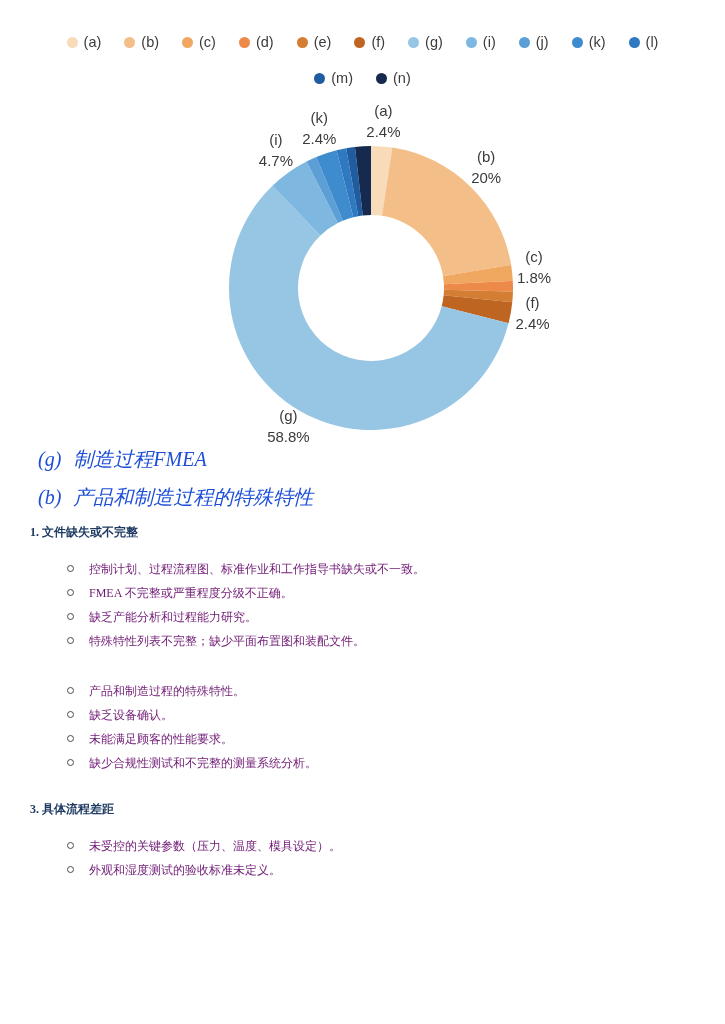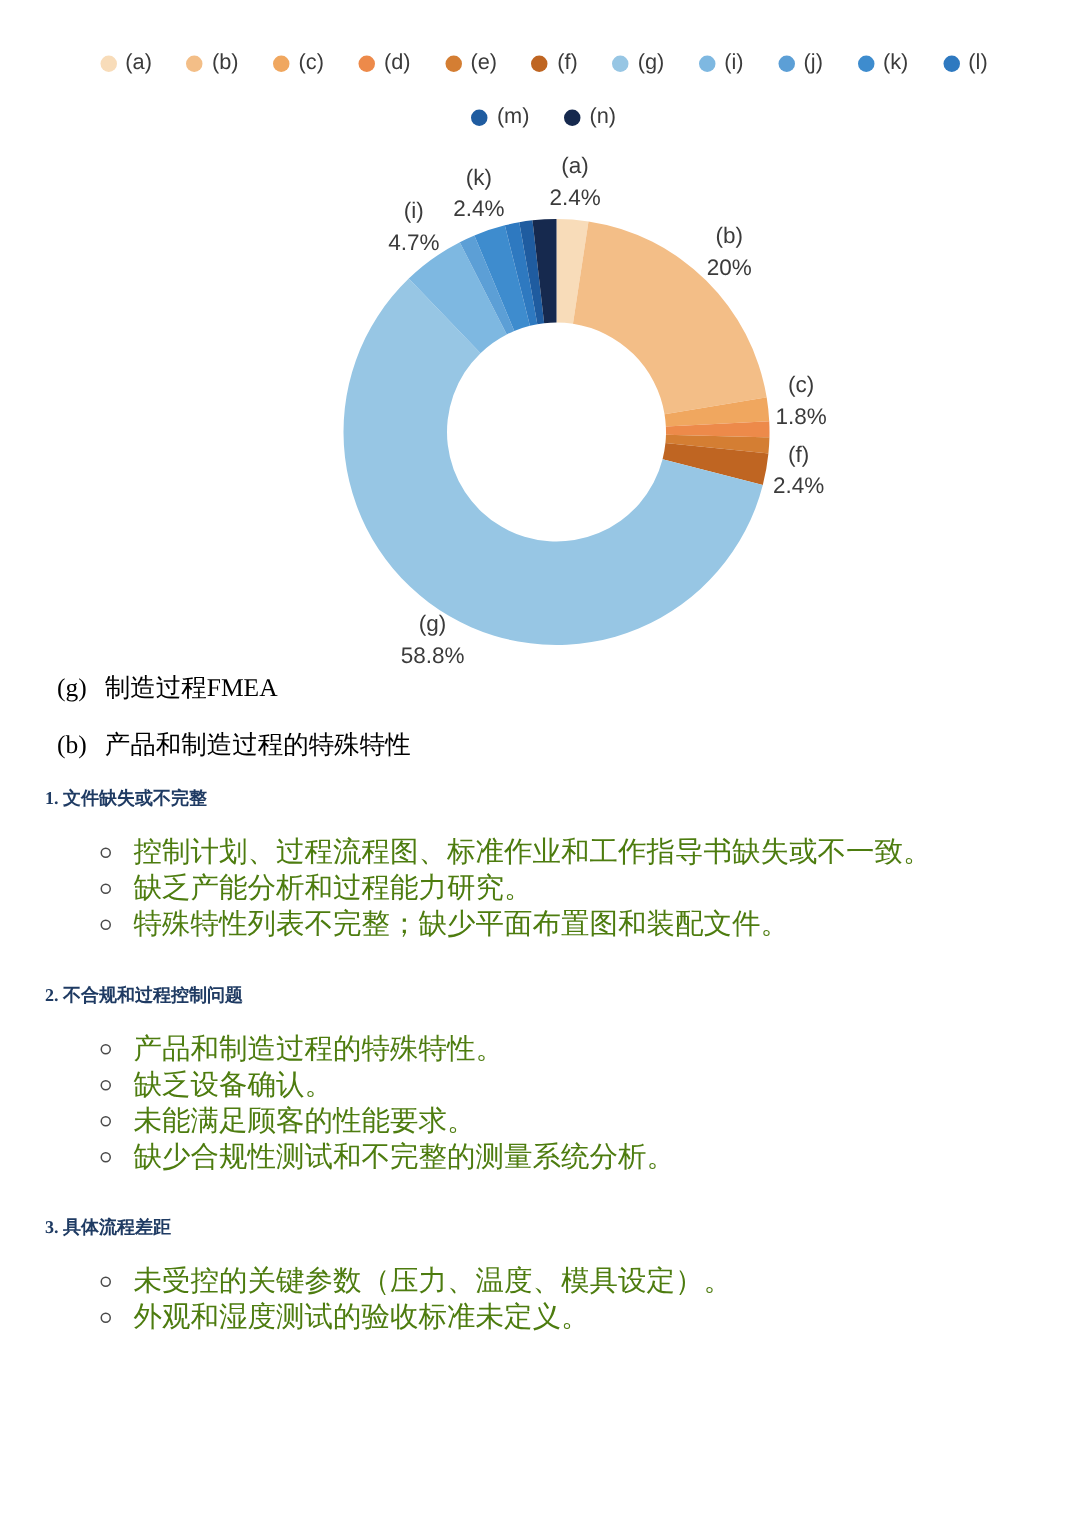--- a/index.html
+++ b/index.html
@@ -50,23 +50,24 @@
     font-family: "Liberation Sans", "DejaVu Sans", sans-serif;
     font-size: 15px;
     fill: #3B3B3B;
   }
   
   .content {
     padding: 0 30px 40px 30px;
   }
   .caption {
     margin: 0 0 16px 8px;
-    font-size: 17px;
+    font-size: 20px;
     line-height: 22px;
-    color: #000000;
+    color: #1d4ed8;
+    font-style: italic;
   }
   .caption .prefix { margin-right: 12px; }
   .page-title {
     margin: 26px 0 24px 0;
     font-size: 27px;
     font-weight: 700;
     color: #1C1C1C;
     line-height: 1.25;
   }
   .section { margin: 0 0 26px 0; }
@@ -77,23 +78,23 @@
     color: #1F3B63;
   }
   .section ul {
     list-style: none;
     margin: 0;
     padding: 0 0 0 36px;
   }
   .section li {
     position: relative;
     padding-left: 23px;
-    font-size: 19px;
+    font-size: 12px;
     line-height: 24px;
-    color: #4d7c0f;
+    color: #701a75;
   }
   .section li::before {
     content: "";
     position: absolute;
     left: 1px;
     top: 8px;
     width: 7px;
     height: 7px;
     border: 1.3px solid #4A4A4A;
     border-radius: 50%;
@@ -194,26 +195,26 @@
 <div class="content">
   <p class="caption"><span class="prefix">(g)</span><span>制造过程FMEA</span></p>
   <p class="caption"><span class="prefix">(b)</span><span>产品和制造过程的特殊特性</span></p>
 
 
   <div id="sections">
       <div class="section">
         <h3 class="section-title">1. 文件缺失或不完整</h3>
         <ul>
           <li>控制计划、过程流程图、标准作业和工作指导书缺失或不一致。</li>
+          <li>FMEA 不完整或严重程度分级不正确。</li>
           <li>缺乏产能分析和过程能力研究。</li>
           <li>特殊特性列表不完整；缺少平面布置图和装配文件。</li>
         </ul>
       </div>
       <div class="section">
-        <h3 class="section-title">2. 不合规和过程控制问题</h3>
         <ul>
           <li>产品和制造过程的特殊特性。</li>
           <li>缺乏设备确认。</li>
           <li>未能满足顾客的性能要求。</li>
           <li>缺少合规性测试和不完整的测量系统分析。</li>
         </ul>
       </div>
       <div class="section">
         <h3 class="section-title">3. 具体流程差距</h3>
         <ul>

